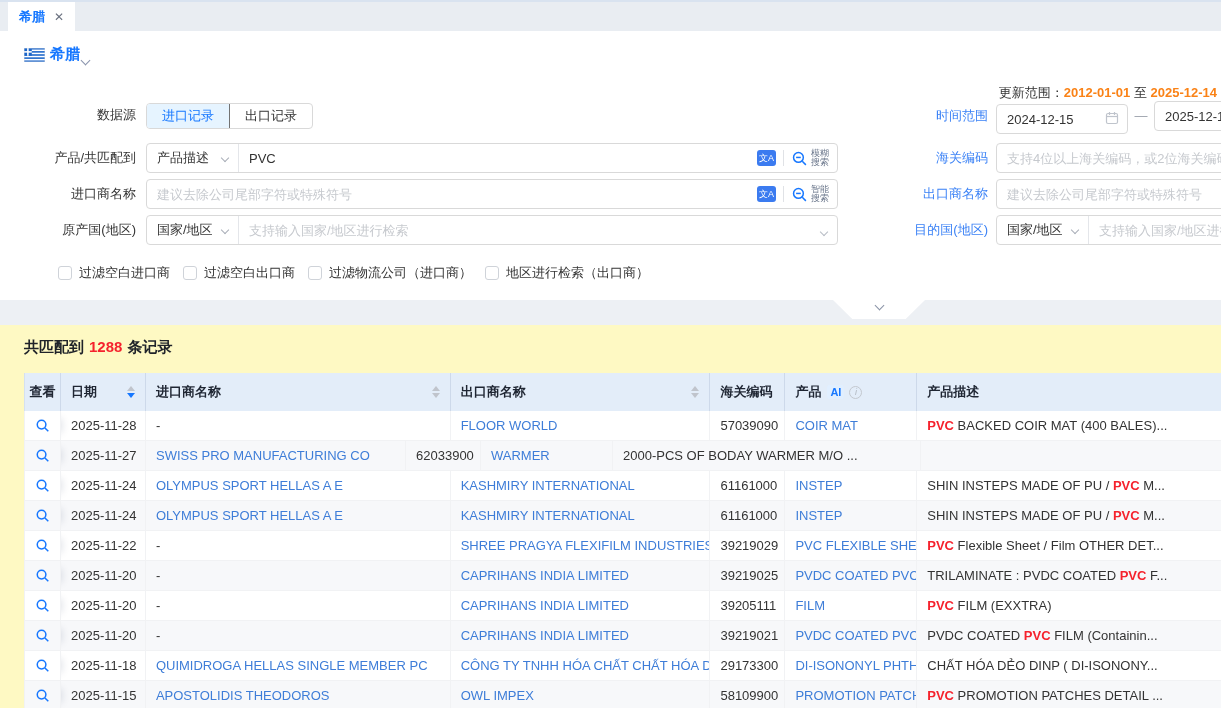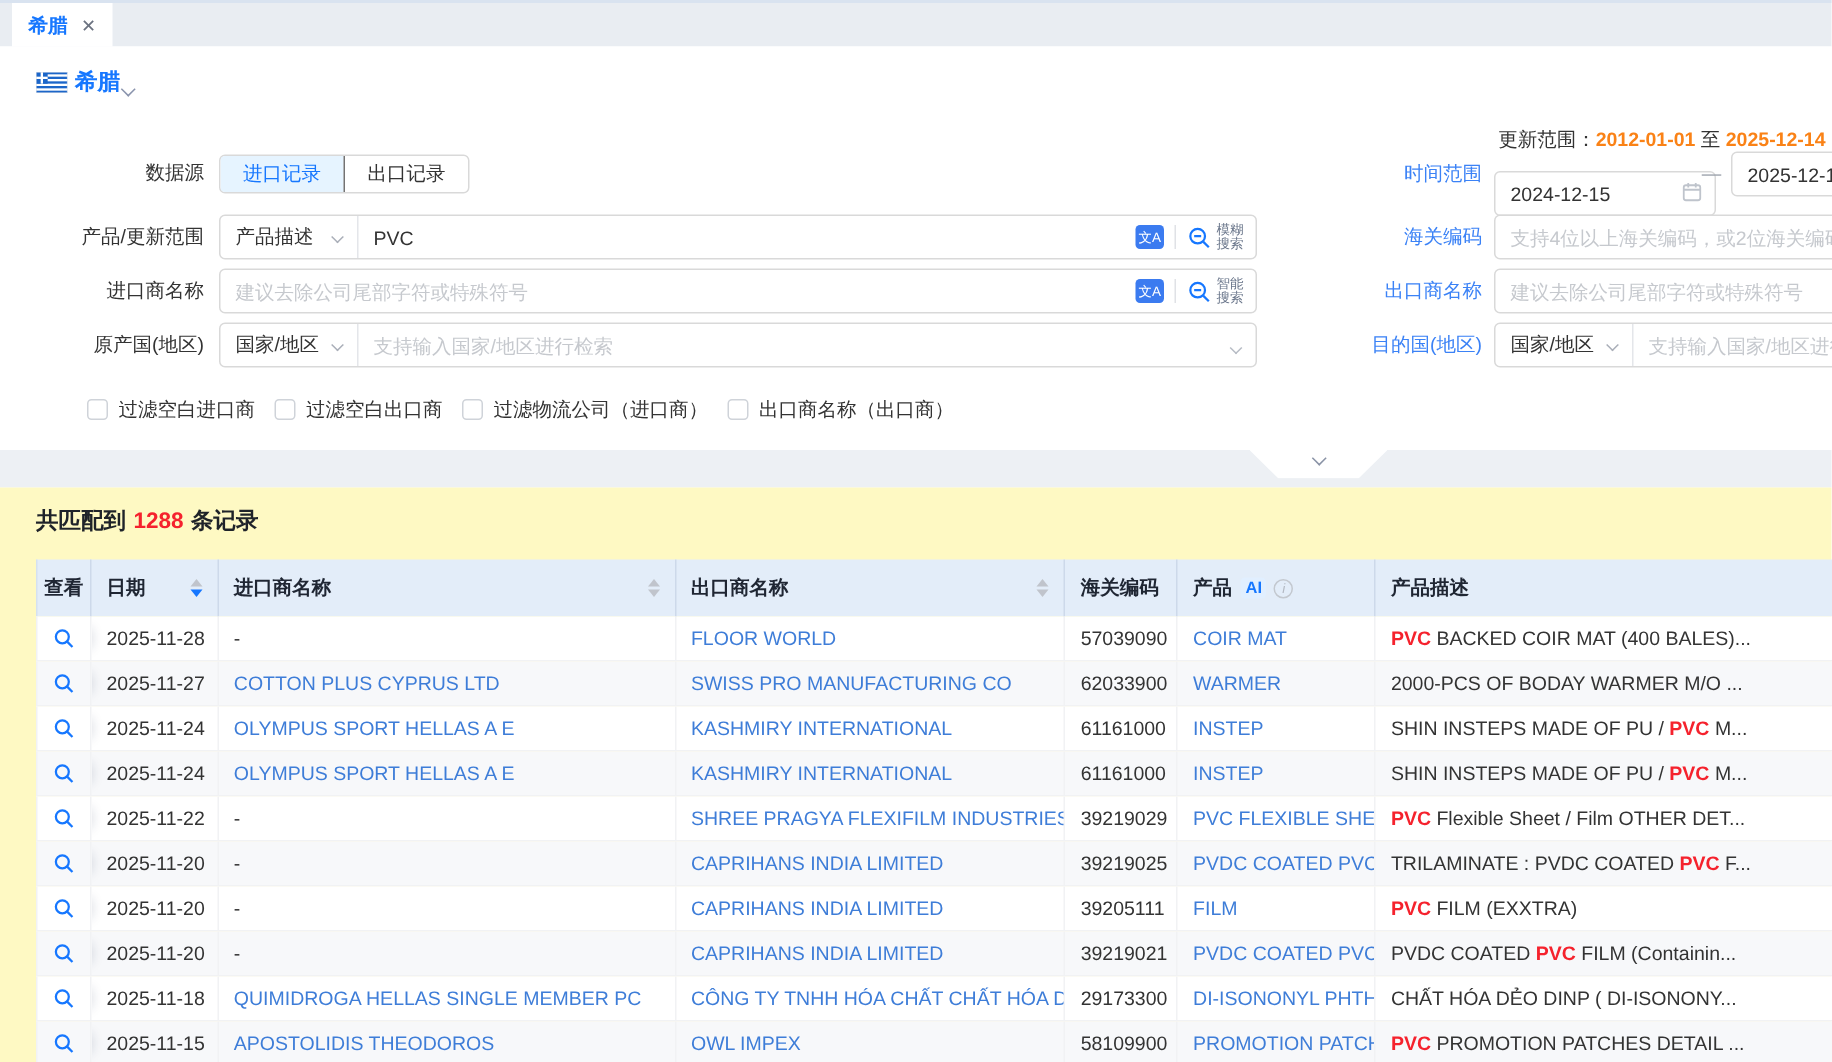--- a/index.html
+++ b/index.html
@@ -142,37 +142,37 @@
     <span class="orange">2025-12-14</span>
   </div>
 
   <div class="form-label" style="top:100px;">数据源</div>
   <div class="toggle-group">
     <span class="toggle-seg active">进口记录</span>
     <span class="toggle-seg">出口记录</span>
   </div>
 
   <div class="form-label-r" style="top:101px;">时间范围</div>
-  <div class="grp" style="left:996px; top:114px; width:148px;">
+  <div class="grp" style="left:996px; top:104px; width:132px;">
     <input value="2024-12-15" style="">
     <span class="cal-ic">
       <svg width="14" height="14" viewBox="0 0 14 14" fill="none" stroke="#bfc4cc" stroke-width="1.2">
         <rect x="1.5" y="2.5" width="11" height="10" rx="1.5"></rect>
           <line x1="4.5" y1="1" x2="4.5" y2="4"></line>
         <line x1="9.5" y1="1" x2="9.5" y2="4"></line>
           <line x1="1.5" y1="5.5" x2="12.5" y2="5.5"></line>
       </svg>
     </span>
   </div>
   <div class="dash-sep">—</div>
   <div class="grp" style="left:1154px; top:101px; width:132px;">
     <input value="2025-12-14" style="">
   </div>
 
-  <div class="form-label" style="top:143px;">产品/更新范围</div>
+  <div class="form-label" style="top:143px;">产品/共匹配到</div>
   <div class="grp" style="left:146px; top:143px; width:692px;">
     <span class="grp-select">
       <span>产品描述</span>
       <span class="chev"></span>
     </span>
     <input value="PVC" style="">
     <span class="translate-ic">文A</span>
     <span class="vdiv"></span>
     <span class="search-addon">
       <svg width="17" height="17" viewBox="0 0 16 16" fill="none" stroke="#1677ff" stroke-width="1.4">
@@ -242,21 +242,21 @@
       <div class="filter-item">
         <span class="cb"></span>
         <span class="lbl">过滤空白出口商</span>
       </div>
       <div class="filter-item">
         <span class="cb"></span>
         <span class="lbl">过滤物流公司（进口商）</span>
       </div>
       <div class="filter-item">
         <span class="cb"></span>
-        <span class="lbl">出口商名称（出口商）</span>
+        <span class="lbl">地区进行检索（出口商）</span>
       </div>
     </div>
 </div>
 
 <div class="band"></div>
 <div class="notch">
   <span class="chev"></span>
 </div>
 
 <div class="results">
@@ -318,21 +318,20 @@
           <div class="td c6"><span class="hl">PVC</span><span> BACKED COIR MAT (400 BALES)...</span></div>
         </div>
         <div class="tr alt">
           <div class="td c0">
             <svg width="15" height="15" viewBox="0 0 16 16" fill="none" stroke="#1677ff" stroke-width="1.6">
               <circle cx="7" cy="7" r="4.6"></circle>
               <line x1="10.6" y1="10.6" x2="14.2" y2="14.2"></line>
             </svg>
           </div>
           <div class="td c1">2025-11-27</div>
-          <div class="td c2 link">COTTON PLUS CYPRUS LTD</div>
           <div class="td c3 link">SWISS PRO MANUFACTURING CO</div>
           <div class="td c4">62033900</div>
           <div class="td c5 link">WARMER</div>
           <div class="td c6"><span>2000-PCS OF BODAY WARMER M/O ...</span></div>
         </div>
         <div class="tr">
           <div class="td c0">
             <svg width="15" height="15" viewBox="0 0 16 16" fill="none" stroke="#1677ff" stroke-width="1.6">
               <circle cx="7" cy="7" r="4.6"></circle>
               <line x1="10.6" y1="10.6" x2="14.2" y2="14.2"></line>

